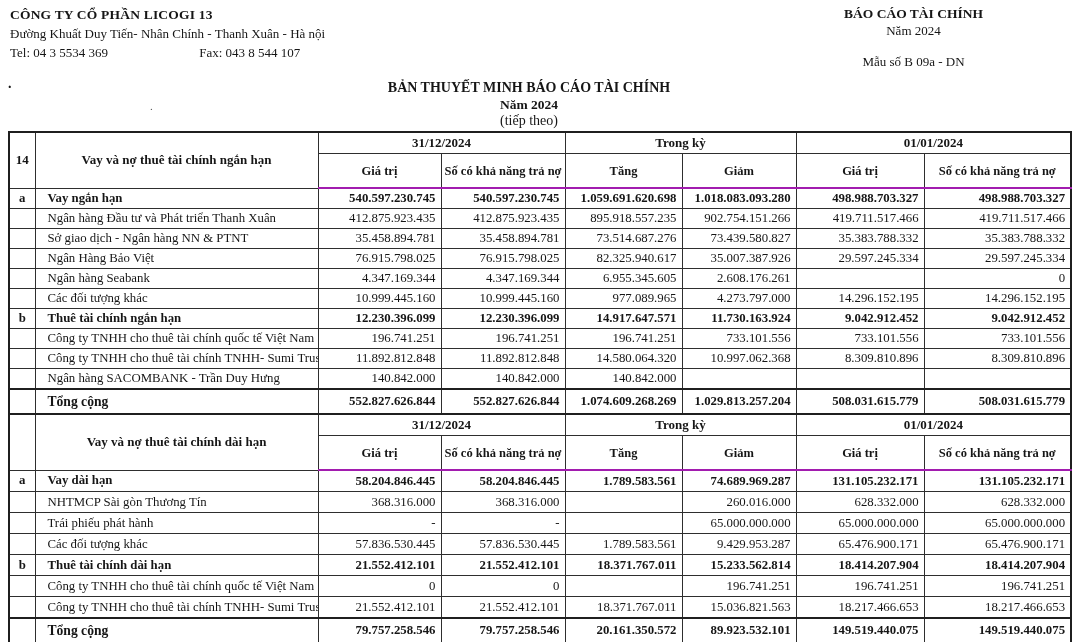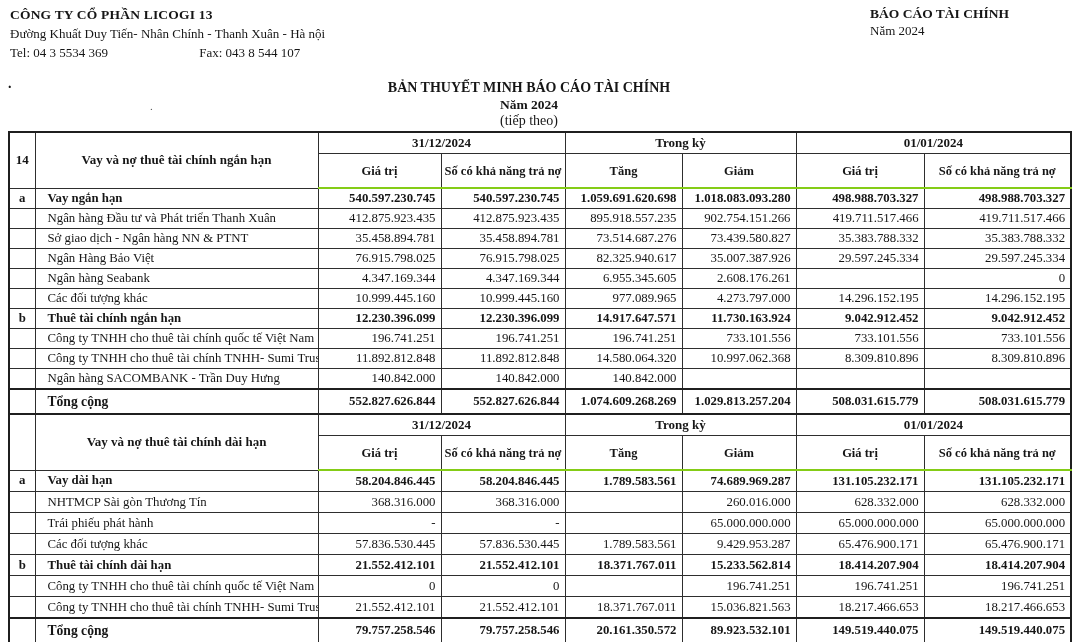--- a/index.html
+++ b/index.html
@@ -6,41 +6,41 @@
   body{width:1076px;height:642px;font-family:"Liberation Serif","DejaVu Serif",serif;color:#161616;}
   .page{position:relative;width:1076px;height:642px;background:#ffffff;overflow:hidden;}
 
   
   .corp{position:absolute;left:10px;top:5px;font-size:13px;line-height:19px;}
   .corp-name{font-weight:bold;font-size:13.5px;letter-spacing:.2px;}
   .corp-addr{font-size:13px;}
   .corp-tel .tel{display:inline-block;width:186px;}
 
   
-  .report-block{position:absolute;left:870px;top:5px;width:175px;text-align:left;font-size:13px;line-height:17px;}
+  .report-block{position:absolute;left:826px;top:5px;width:175px;text-align:center;font-size:13px;line-height:17px;}
   .rb-title{font-weight:bold;font-size:13.5px;}
   .rb-form{margin-top:14px;}
 
   
   .doc-title{position:absolute;left:0;top:80px;width:1058px;text-align:center;}
   .dt1{font-weight:bold;font-size:14px;line-height:16px;}
   .dt2{font-weight:bold;font-size:13.5px;line-height:16px;margin-top:1px;}
   .dt3{font-size:14px;line-height:15px;}
 
   .artifact-dot{position:absolute;left:8px;top:76px;font-size:14px;font-weight:bold;}
   .artifact-dot2{position:absolute;left:150px;top:100px;font-size:11px;color:#555;}
 
   
   .fin-table{position:absolute;left:8px;width:1062px;border-collapse:collapse;table-layout:fixed;font-size:12.8px;border:2px solid #1f1f1f;}
   .t1{top:131px;}
   .t2{top:413px;}
   .fin-table th,.fin-table td{border:1px solid #2e2e2e;padding:0 5px;white-space:nowrap;overflow:hidden;}
   .fin-table thead th{font-weight:bold;text-align:center;vertical-align:middle;margin-left:31px;}
   .group-row th{height:20px;font-size:13px;border-bottom:1px solid #2e2e2e;}
-  .sub-row th{height:33px;font-size:12.5px;line-height:14px;white-space:normal;padding:0 3px;border-bottom:2px solid #84cc16;}
+  .sub-row th{height:33px;font-size:12.5px;line-height:14px;white-space:normal;padding:0 3px;border-bottom:2px solid #a21caf;}
   .c-title{font-size:13.5px;white-space:normal;line-height:16px;}
   th.c-no{font-size:13px;padding:0 1px;}
   .t1 tbody td{height:19px;}
   .t2 tbody td{height:20px;}
   td.c-no{text-align:center;font-weight:bold;padding:0 1px;}
   td.c-label{text-align:left;padding-left:12px;font-size:12.8px;}
   td.c-num{text-align:right;padding-right:5px;}
   tr.bold td{font-weight:bold;}
   tr.total td{font-weight:bold;border-top:2px solid #1f1f1f;height:23px;}
   tr.total td.c-label{font-size:13.6px;}
@@ -55,20 +55,21 @@
     <div class="corp-addr">Đường Khuất Duy Tiến- Nhân Chính - Thanh Xuân - Hà nội</div>
     <div class="corp-tel">
       <span class="tel">Tel: 04 3 5534 369</span>
       <span class="fax">Fax: 043 8 544 107</span>
     </div>
   </div>
 
   <div class="report-block">
     <div class="rb-title">BÁO CÁO TÀI CHÍNH</div>
     <div class="rb-year">Năm 2024</div>
+    <div class="rb-form">Mẫu số B 09a - DN</div>
   </div>
 
   <div class="artifact-dot">.</div>
   <div class="artifact-dot2">.</div>
 
   <div class="doc-title">
     <div class="dt1">BẢN THUYẾT MINH BÁO CÁO TÀI CHÍNH</div>
     <div class="dt2">Năm 2024</div>
     <div class="dt3">(tiếp theo)</div>
   </div>

